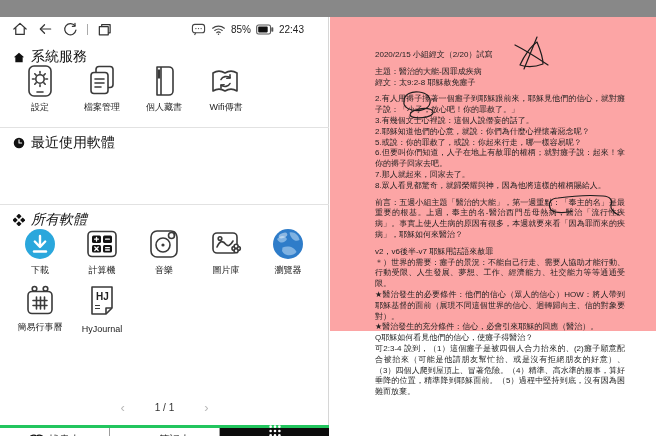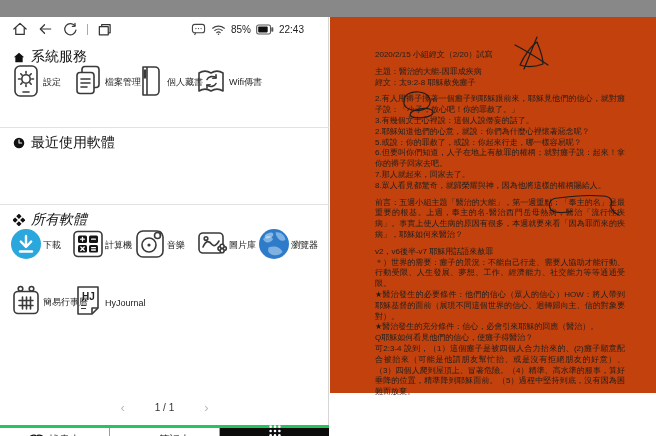--- a/index.html
+++ b/index.html
@@ -14,34 +14,34 @@
   .sb-right { margin-left: auto; display: flex; align-items: center; gap: 5px; font-size: 10px; color: #222; }
   .sb-divider { width: 1px; height: 11px; background: #aaa; }
 
   .section-header { position: absolute; left: 13px; display: flex; align-items: center; gap: 6px; font-size: 14px; color: #111; justify-content: center; }
   .hdr-sys { top: 31px; } .hdr-recent { top: 117px; } .hdr-all { top: 194px; font-style: italic; }
   .panel-divider { position: absolute; left: 0; width: 329px; height: 1px; background: #e2e2e2; }
   .div1 { top: 110px; } .div2 { top: 187px; }
 
   .app-row { position: absolute; left: 9px; display: flex; }
   .row-sys { top: 47px; } .row-all1 { top: 210px; } .row-all2 { top: 267px; }
-  .app-cell { width: 62px; display: flex; flex-direction: row; align-items: center; cursor: pointer; }
+  .app-cell { width: 62px; display: flex; flex-direction: column; align-items: center; cursor: pointer; justify-content: space-between; }
   .app-icon { width: 34px; height: 34px; }
   .app-label { margin-top: 3px; font-size: 9px; color: #222; white-space: nowrap; }
 
   .pagination { position: absolute; left: 0; top: 385px; width: 329px; display: flex; align-items: center; justify-content: center; gap: 30px; font-size: 10px; color: #333; }
   .page-chevron { color: #b9b9b9; font-size: 13px; line-height: 10px; cursor: pointer; }
 
   .bottom-nav { position: absolute; left: 0; bottom: 0; width: 329px; height: 28px; display: flex; border-top: 3px solid #22c55e; border-bottom: 1px solid #9c9c9c; background: #fff; }
   .nav-item { flex: 1; display: flex; align-items: center; justify-content: center; gap: 5px; font-size: 10.5px; color: #111; border-right: 1px solid #9c9c9c; cursor: pointer; }
   .nav-item:last-child { border-right: none; flex-direction: column; }
   .nav-item.active { background: #0c0c0c; color: #fff; }
 
   
-  .doc-panel { position: absolute; left: 330px; top: 0; width: 326px; height: 376px; background: #c2410c; }
+  .doc-panel { position: absolute; left: 330px; top: 0; width: 326px; height: 314px; background: #fca5a5; }
   .doc-text { position: absolute; left: 45px; top: 33px; width: 250px; font-size: 8px; line-height: 10.8px; color: #1f1f1f; text-align: justify; }
   .doc-text p { margin: 0; }
   .doc-text p.gap { margin-bottom: 6px; }
 
   .ink-overlay { position: absolute; left: 0; top: 0; width: 656px; height: 436px; pointer-events: none; }
 
   svg { display: block; }
 </style>
 </head>
 <body>

